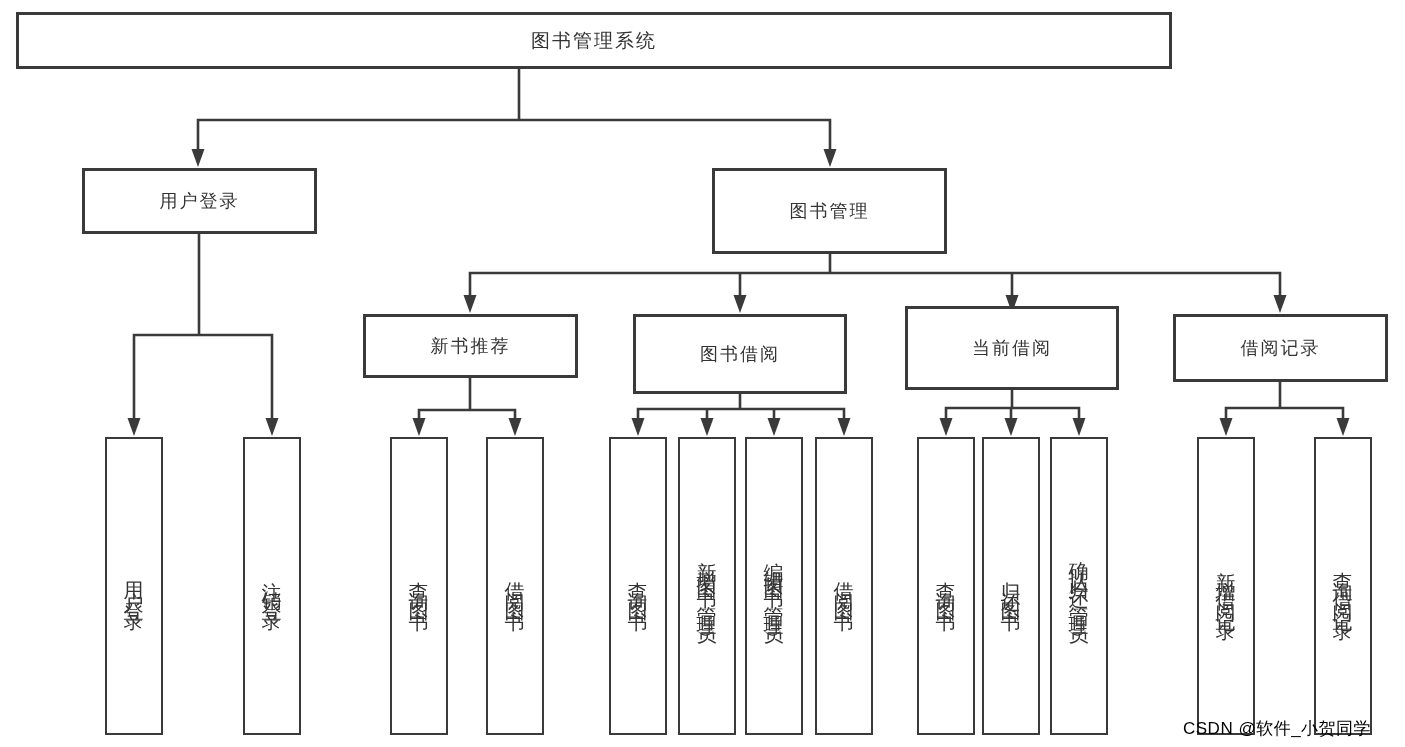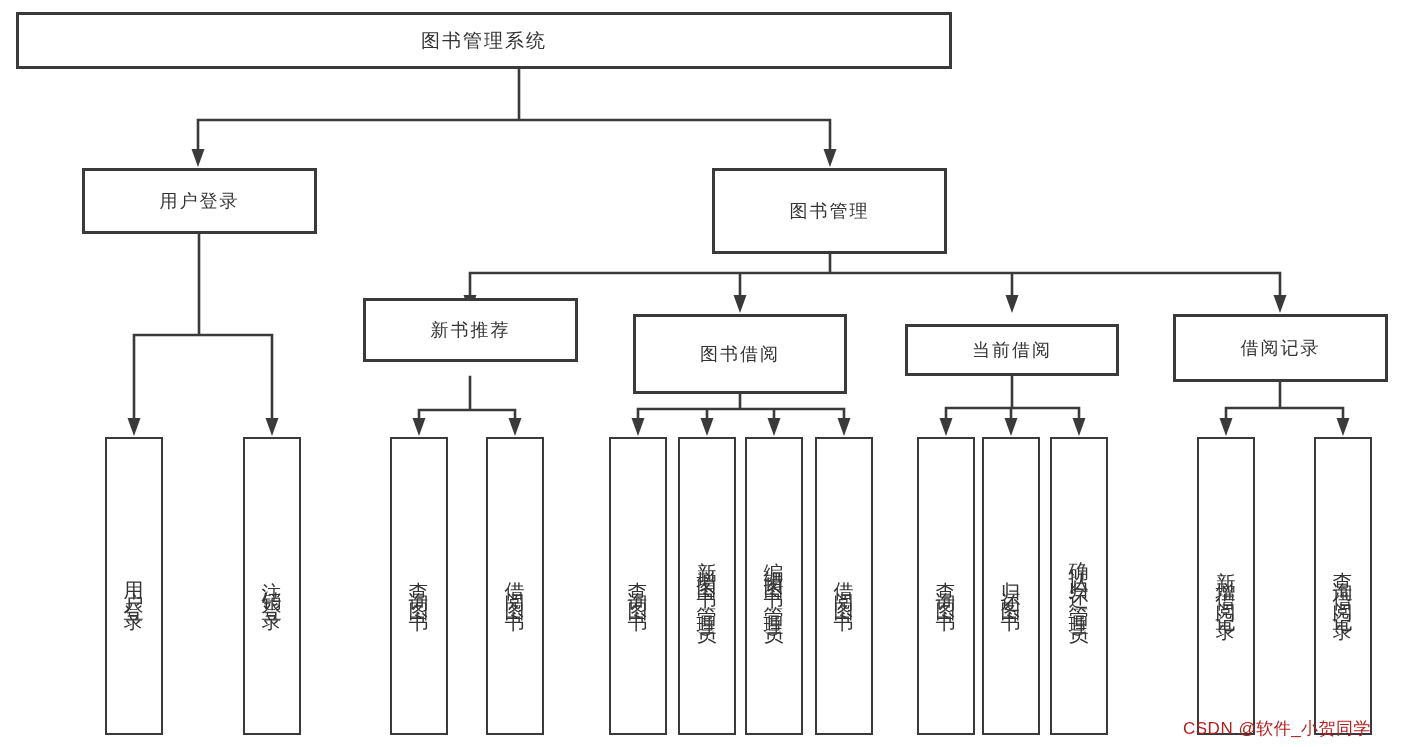--- a/index.html
+++ b/index.html
@@ -29,21 +29,21 @@
     background: #ffffff;
     display: flex;
     align-items: center;
     justify-content: center;
     font-size: 18px;
     letter-spacing: 2px;
     color: #333333;
     white-space: nowrap;
   }
   .root {
-    left: 16px; top: 12px; width: 936px; height: 57px;
+    left: 16px; top: 12px; width: 1156px; height: 57px;
     font-size: 19px;
   }
   .vbox {
     position: absolute;
     box-sizing: border-box;
     top: 437px;
     height: 298px;
     width: 58px;
     border: 2px solid #3a3a3a;
     background: #ffffff;
@@ -54,21 +54,21 @@
     font-size: 20px;
     letter-spacing: 10px;
     line-height: 1;
     color: #333333;
   }
   .watermark {
     position: absolute;
     left: 1183px;
     top: 717px;
     font-size: 17px;
-    color: #b91c1c;
+    color: #000000;
     letter-spacing: 0.5px;
     white-space: nowrap;
   }
 </style>
 </head>
 <body>
 
 <div id="canvas">
 
   <svg id="connectors" viewBox="0 0 1405 747" xmlns="http://www.w3.org/2000/svg">
@@ -101,23 +101,23 @@
     <use href="#arr" transform="translate(1079,436)"></use>
     <use href="#arr" transform="translate(1226,436)"></use>
     <use href="#arr" transform="translate(1343,436)"></use>
   </svg>
 
   <div class="hbox root">图书管理系统</div>
 
   <div class="hbox" style="left:82px; top:168px; width:235px; height:66px;">用户登录</div>
   <div class="hbox" style="left:712px; top:168px; width:235px; height:86px;">图书管理</div>
 
-  <div class="hbox" style="left:363px; top:298px; width:215px; height:64px;">新书推荐</div>
+  <div class="hbox" style="left:363px; top:314px; width:215px; height:64px;">新书推荐</div>
   <div class="hbox" style="left:633px; top:314px; width:214px; height:80px;">图书借阅</div>
-  <div class="hbox" style="left:905px; top:324px; width:214px; height:52px;">当前借阅</div>
+  <div class="hbox" style="left:905px; top:306px; width:214px; height:84px;">当前借阅</div>
   <div class="hbox" style="left:1173px; top:314px; width:215px; height:68px;">借阅记录</div>
 
   <div class="vbox" style="left:105px;">用户登录</div>
   <div class="vbox" style="left:243px;">注销登录</div>
 
   <div class="vbox" style="left:390px;">查询图书</div>
   <div class="vbox" style="left:486px;">借阅图书</div>
 
   <div class="vbox" style="left:609px;">查询图书</div>
   <div class="vbox" style="left:678px; letter-spacing:9px;">新增图书（管理员）</div>

